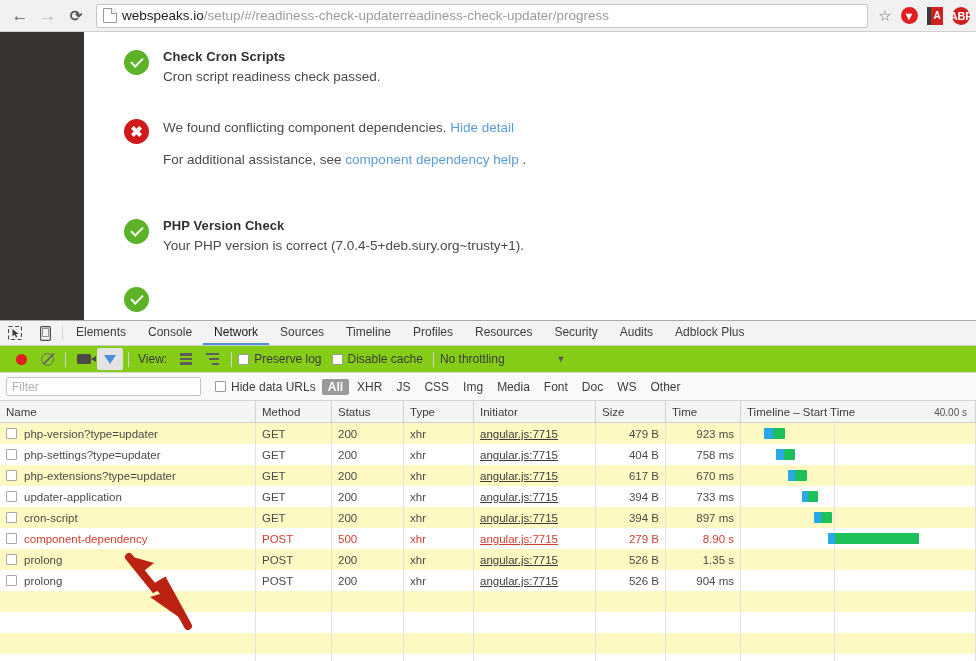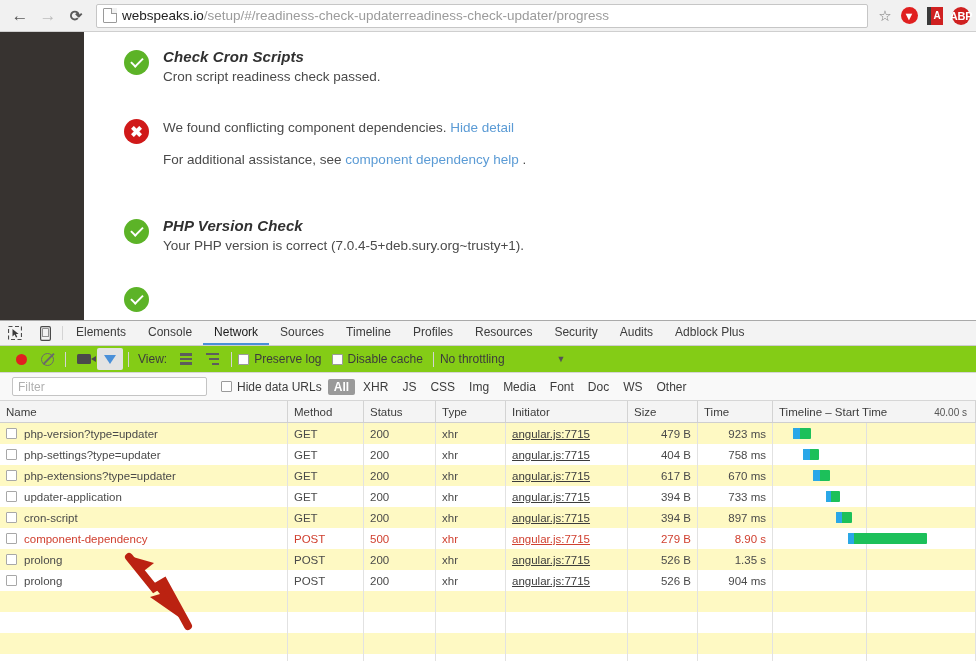--- a/index.html
+++ b/index.html
@@ -87,22 +87,22 @@
   }
   .check-icon.ok { background: #5cb327; }
   .check-icon.ok::before {
     content: ""; width: 10px; height: 5px;
     border-left: 2.4px solid #fff; border-bottom: 2.4px solid #fff;
     transform: rotate(-45deg) translate(1px, -1px);
   }
   .check-icon.err { background: #d01919; font-size: 15px; }
   .check-body { margin-left: 39px; }
   .check-title {
-    font-size: 15px; font-weight: bold; color: #303030;
-    line-height: 18px; letter-spacing: 0.1px; font-style: italic;
+    font-size: 13px; font-weight: bold; color: #303030;
+    line-height: 18px; letter-spacing: 0.1px;
   }
   .check-desc {
     font-size: 13.5px; color: #4a4a4a; line-height: 20px;
     margin-top: 1px;
   }
   .link { color: #5b9bd5; }
 
   
   #devtools {
     position: absolute; left: 0; top: 320px; width: 976px; height: 341px;
@@ -176,21 +176,21 @@
     width: 11px; height: 11px; border: 1px solid #9a9a9a; background: #fdfdfd;
     border-radius: 1px; flex: none;
   }
   .cb-label { font-size: 12px; color: #3c3c3c; margin-left: 5px; margin-right: 10px; }
   #throttle-val { font-size: 12px; color: #3c3c3c; }
   #throttle-caret { font-size: 9px; color: #555; margin-left: 52px; }
 
   #dt-filterbar {
     position: relative; height: 28px; background: #f9f9f9;
     border-bottom: 1px solid #d6d6d6;
-    display: flex; align-items: center; padding-left: 12px;
+    display: flex; align-items: center; padding-left: 6px;
   }
   #filter-input {
     width: 195px; height: 19px; border: 1px solid #c4c4c4; background: #fff;
     border-radius: 2px; font-size: 12px; color: #3c3c3c;
     padding: 0 5px; font-family: "Liberation Sans", sans-serif;
   }
   #filter-input::placeholder { color: #b0b0b0; }
   .ftype {
     font-size: 12px; color: #3c3c3c; padding: 1px 6px; border-radius: 2px;
     margin-right: 2px;
@@ -200,21 +200,21 @@
   
   #net-table { position: relative; width: 976px; height: 260px; overflow: hidden; }
   .net-row { display: flex; height: 21px; align-items: stretch; position: relative; }
   #net-head {
     height: 22px; background: #f4f4f4; border-bottom: 1px solid #cfcfcf;
   }
   .col { font-size: 11.5px; color: #4a4a4a; display: flex; align-items: center;
          padding: 0 6px; border-right: 1px solid #e2e2e2; overflow: hidden;
          white-space: nowrap; }
   #net-head .col { border-right: 1px solid #d3d3d3; color: #3c3c3c; }
-  .c-name { width: 288px; }
+  .c-name { width: 256px; }
   .c-method { width: 76px; }
   .c-status { width: 72px; }
   .c-type { width: 70px; }
   .c-init { width: 122px; }
   .c-size { width: 70px; justify-content: flex-end; }
   .c-time { width: 75px; justify-content: flex-end; }
   .c-timeline { flex: 1; position: relative; }
   .net-row.alt { background: #fef9c3; }
   .net-row.err .col { color: #d04030; }
   .rowcb {

